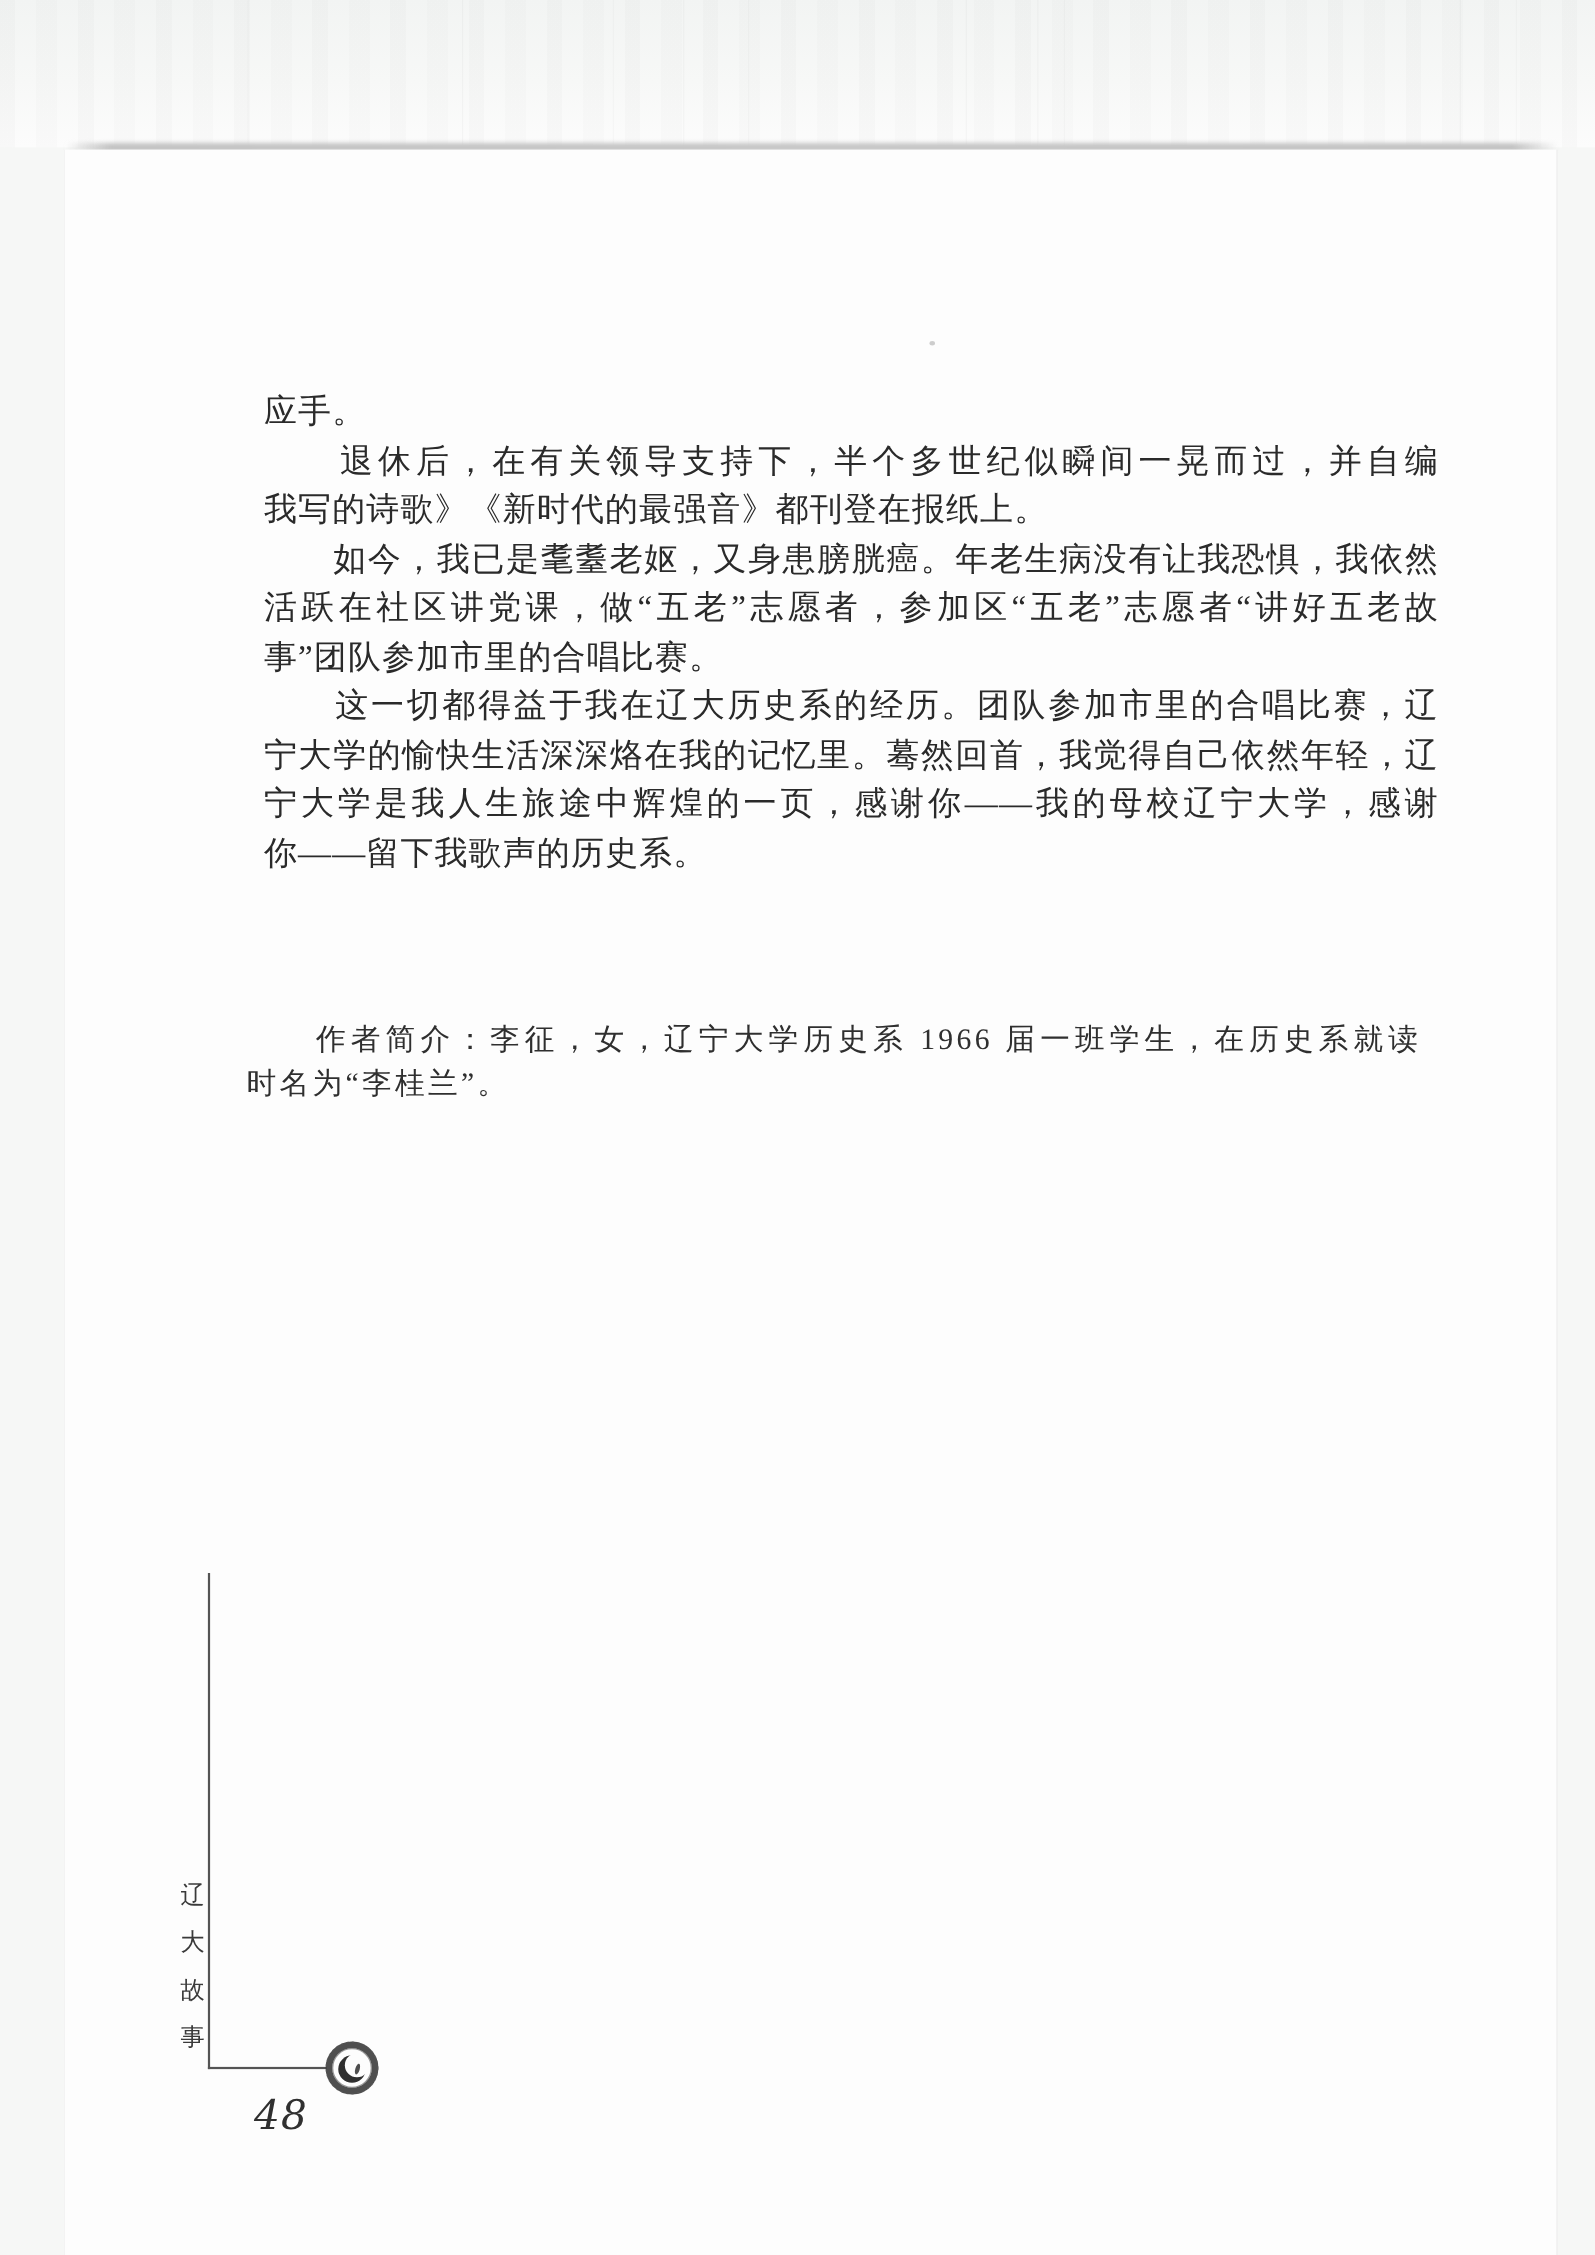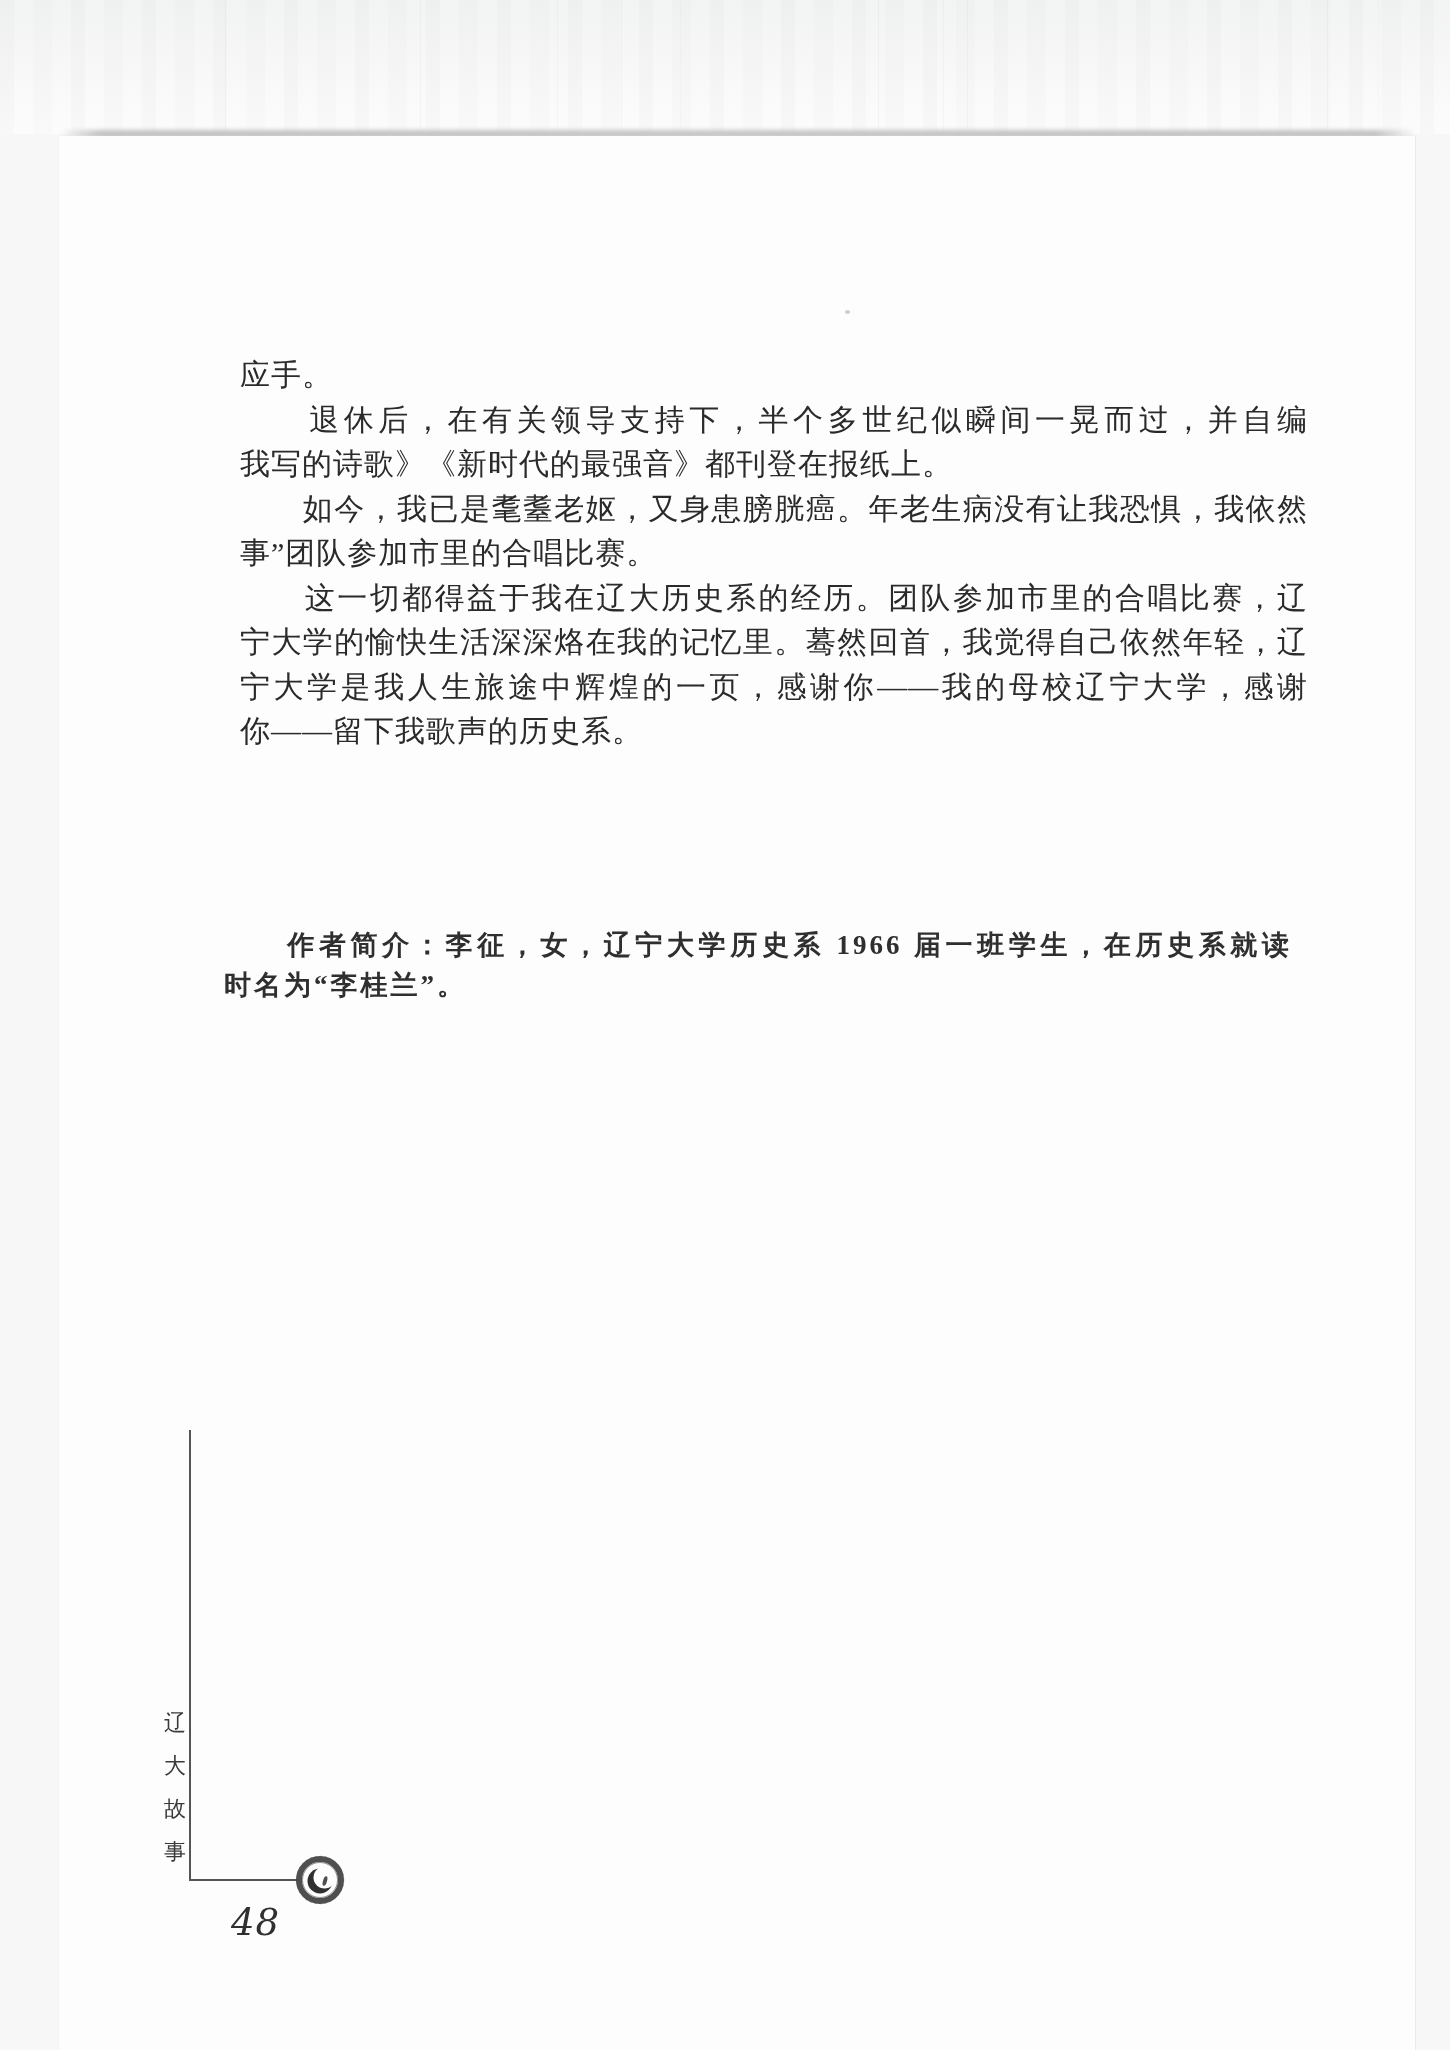--- a/index.html
+++ b/index.html
@@ -51,21 +51,20 @@
     white-space:normal;
     text-align:justify;text-align-last:justify;
     text-justify:inter-character;
   }
 
   
   .bio{
     position:absolute;left:224px;top:925px;width:1068px;
     font-size:27px;line-height:40px;letter-spacing:3px;
     color:#2f2f2f;
-    font-weight:bold;
   }
   .bio .line.full{text-align:justify;text-align-last:justify;text-justify:inter-character;}
 
   
   .speck{
     position:absolute;left:845px;top:310px;width:5px;height:4px;
     background:#a7a7a7;border-radius:50%;opacity:.55;filter:blur(.5px);
   }
 
   
@@ -107,20 +106,21 @@
 
   <div class="page"></div>
 
   <div class="speck"></div>
 
   <div class="bodytext">
     <div class="line">应手。</div>
     <div class="line full">　　退休后，在有关领导支持下，半个多世纪似瞬间一晃而过，并自编</div>
     <div class="line">我写的诗歌》《新时代的最强音》都刊登在报纸上。</div>
     <div class="line full">　　如今，我已是耄耋老妪，又身患膀胱癌。年老生病没有让我恐惧，我依然</div>
+    <div class="line full">活跃在社区讲党课，做“五老”志愿者，参加区“五老”志愿者“讲好五老故</div>
     <div class="line">事”团队参加市里的合唱比赛。</div>
     <div class="line full">　　这一切都得益于我在辽大历史系的经历。团队参加市里的合唱比赛，辽</div>
     <div class="line full">宁大学的愉快生活深深烙在我的记忆里。蓦然回首，我觉得自己依然年轻，辽</div>
     <div class="line full">宁大学是我人生旅途中辉煌的一页，感谢你——我的母校辽宁大学，感谢</div>
     <div class="line">你——留下我歌声的历史系。</div>
   </div>
 
   <div class="bio">
     <div class="line full">　　作者简介：李征，女，辽宁大学历史系 1966 届一班学生，在历史系就读</div>
     <div class="line">时名为“李桂兰”。</div>

